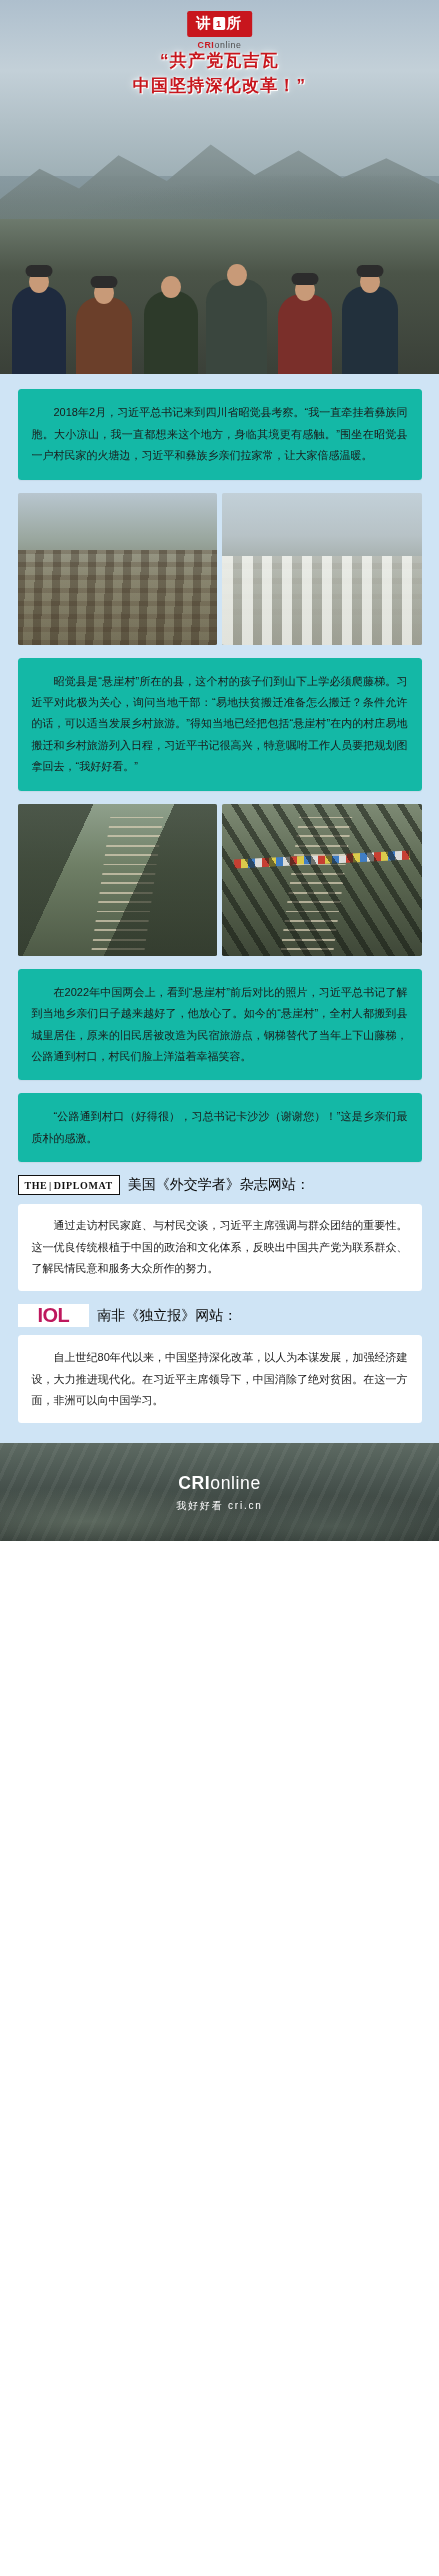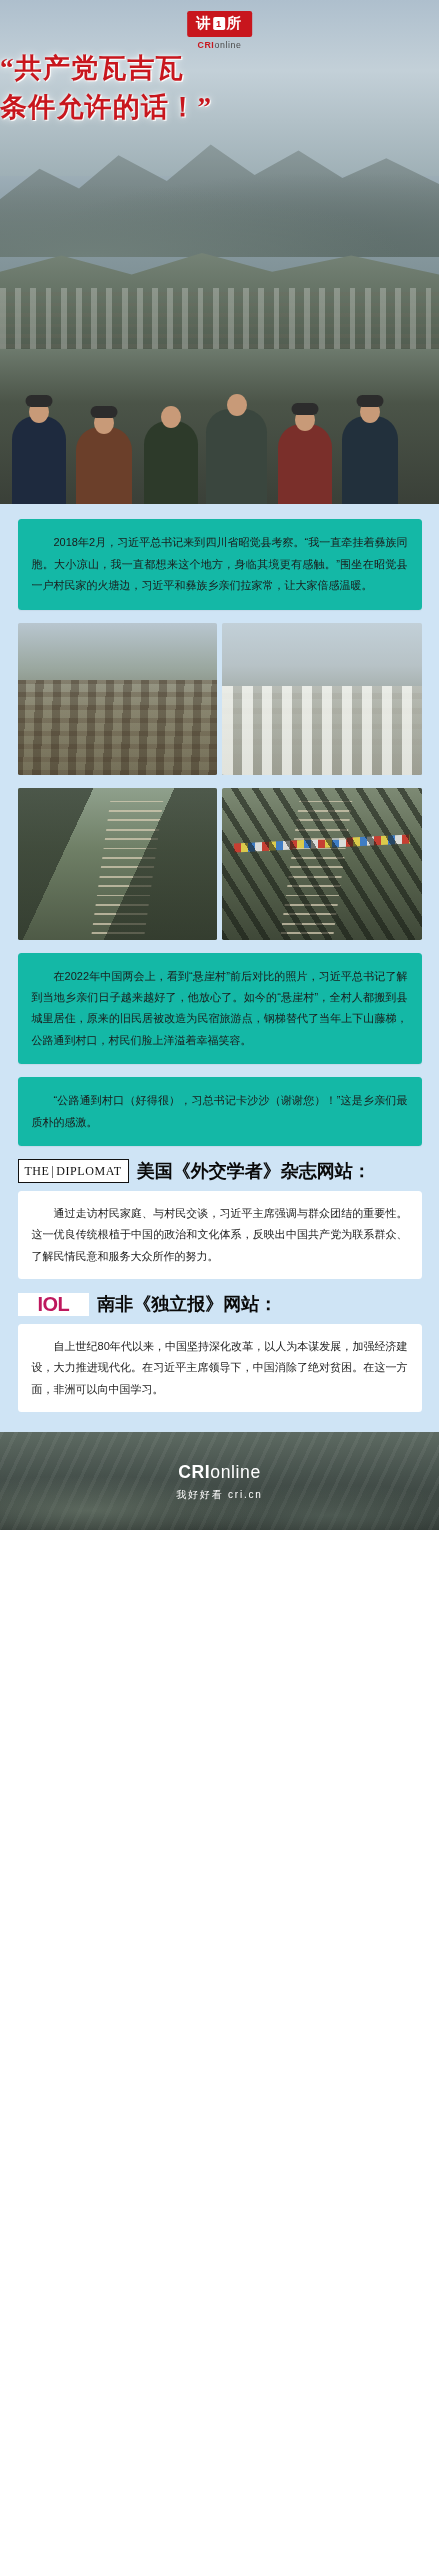--- a/index.html
+++ b/index.html
@@ -12,21 +12,21 @@
   .page {
     width: 439px;
     position: relative;
     overflow: hidden;
   }
 
   
   .hero {
     position: relative;
     width: 439px;
-    height: 504px;
+    height: 374px;
     background: linear-gradient(180deg,#9fb6c8 0%, #b9c8d2 22%, #8d9fa8 42%, #7b8d90 60%, #5c6a64 80%, #46514a 100%);
     overflow: hidden;
   }
   .hero-sky {
     position: absolute; top:0; left:0; width:439px; height:176px;
     background: linear-gradient(180deg,#aebfcd 0%, #c3d0d8 40%, #9fb0b6 100%);
   }
   .hero-mtn {
     position:absolute; left:0; width:439px; height:152px; top:105px;
     background:
@@ -73,25 +73,25 @@
   }
   .logo-pill .box{
     display:inline-block; background:#fff; color:#c8161d; width:11.7px;height:13px;
     line-height:13px; border-radius:1.8px; margin:0 1.2px; font-size:9.4px; vertical-align:1.2px;
   }
   .logo-sub{ margin-top:2.9px; color:#c8161d; font-size:8.8px; font-weight:bold; letter-spacing:0.6px;}
   .logo-sub .cri{ color:#c8161d; }
   .logo-sub .online{ color:#4a4a4a; font-weight:normal; }
 
   .hero-title{
-    position:absolute; top:49px; left:0; width:439px; z-index:6;
-    color:#c8161d; font-weight:bold; font-size:27px; line-height:1.45;
+    position:absolute; top:49px; left:0; width:439px; text-align:center; z-index:6;
+    color:#c8161d; font-weight:bold; font-size:17px; line-height:1.45;
     text-shadow: 0 0 3.5px rgba(255,255,255,.95), 0 0 8.2px rgba(255,255,255,.85), 1.2px 1.2px 0 rgba(255,255,255,.9);
     letter-spacing:1.2px;
-    font-family:Liberation Serif, serif;
+    font-family:Liberation Sans, sans-serif;
   }
 
   
   .body-wrap{
     background:#cfe4f5;
     padding: 15.2px 0 17.6px 0;
   }
   .inner{ width:404px; margin:0 auto; }
 
   .card{
@@ -149,32 +149,32 @@
     background: repeating-linear-gradient(90deg,#d23a2e 0 7px,#e8d44a 7px 14px,#3c7fd0 14px 21px,#e8e8e8 21px 28px);
     opacity:.9; transform: rotate(-3deg);
   }
 
   
   .source-head{
     display:flex; align-items:center; gap:8.2px; margin-bottom:5.9px;
   }
   .src-logo{
     background:#ffffff; border:1.2px solid #111; color:#111;
-    font-weight:normal; font-size:12px; letter-spacing:0.6px;
+    font-weight:bold; font-size:10px; letter-spacing:0.6px;
     padding:3.5px 5.9px; white-space:nowrap;
     font-family:"Liberation Serif", serif;
   }
   .src-logo .bar{ color:#111; padding:0 1.8px; }
   .src-logo2{
     background:#ffffff; color:#be185d; font-weight:bold; font-size:20px;
     letter-spacing:-0.6px; padding:0 20px;
     font-family:"Liberation Sans", sans-serif;
   }
   .src-title{
-    font-size:18px; font-weight:bold; color:#0a0a0a;
+    font-size:14px; font-weight:normal; color:#0a0a0a;
   }
   .quote-card{
     background:#fff; border-radius:3.5px; padding:11.7px 14px; margin-bottom:13px;
   }
   .quote-head-wrap{ padding:0 0 0 0; margin-bottom:8.2px; }
 
   
   .footer{
     position:relative; width:439px; height:98px;
     background: linear-gradient(180deg,#5d6a62 0%, #46514c 45%, #2f3733 100%);
@@ -213,21 +213,21 @@
       <div class="logo-pill">
         <span>讲</span><span class="box">1</span><span>所</span>
       </div>
       <div class="logo-sub">
         <span class="cri">CRI</span><span class="online">online</span>
       </div>
     </div>
 
     <div class="hero-title">
       <div>“共产党瓦吉瓦</div>
-      <div>条件允许的话！”</div>
+      <div>中国坚持深化改革！”</div>
     </div>
 
     <div class="hero-photo">
       <div class="figs">
         <div class="fig" style="left:11.7px;width:54px;height:88px;background:#1e2a3e;">
             <span class="head"></span>
             <span class="hat"></span>
           </div>
         <div class="fig" style="left:76px;width:56px;height:77px;background:#6b3f2a;">
             <span class="head"></span>
@@ -256,20 +256,23 @@
 
       <div class="card">
         <p class="para">2018年2月，习近平总书记来到四川省昭觉县考察。“我一直牵挂着彝族同胞。大小凉山，我一直都想来这个地方，身临其境更有感触。”围坐在昭觉县一户村民家的火塘边，习近平和彝族乡亲们拉家常，让大家倍感温暖。</p>
       </div>
 
       <div class="photo-row">
         <div class="photo ph-a"></div>
         <div class="photo ph-b"></div>
       </div>
 
+      <div class="card">
+        <p class="para">昭觉县是“悬崖村”所在的县，这个村的孩子们到山下上学必须爬藤梯。习近平对此极为关心，询问当地干部：“易地扶贫搬迁准备怎么搬迁？条件允许的话，可以适当发展乡村旅游。”得知当地已经把包括“悬崖村”在内的村庄易地搬迁和乡村旅游列入日程，习近平书记很高兴，特意嘱咐工作人员要把规划图拿回去，“我好好看。”</p>
+      </div>
 
       <div class="photo-row">
         <div class="photo ph-c">
           <div class="ph-ladder"></div>
         </div>
         <div class="photo ph-d">
           <div class="ph-flags"></div>
           <div class="ph-ladder" style="left:34%;"></div>
         </div>
       </div>

